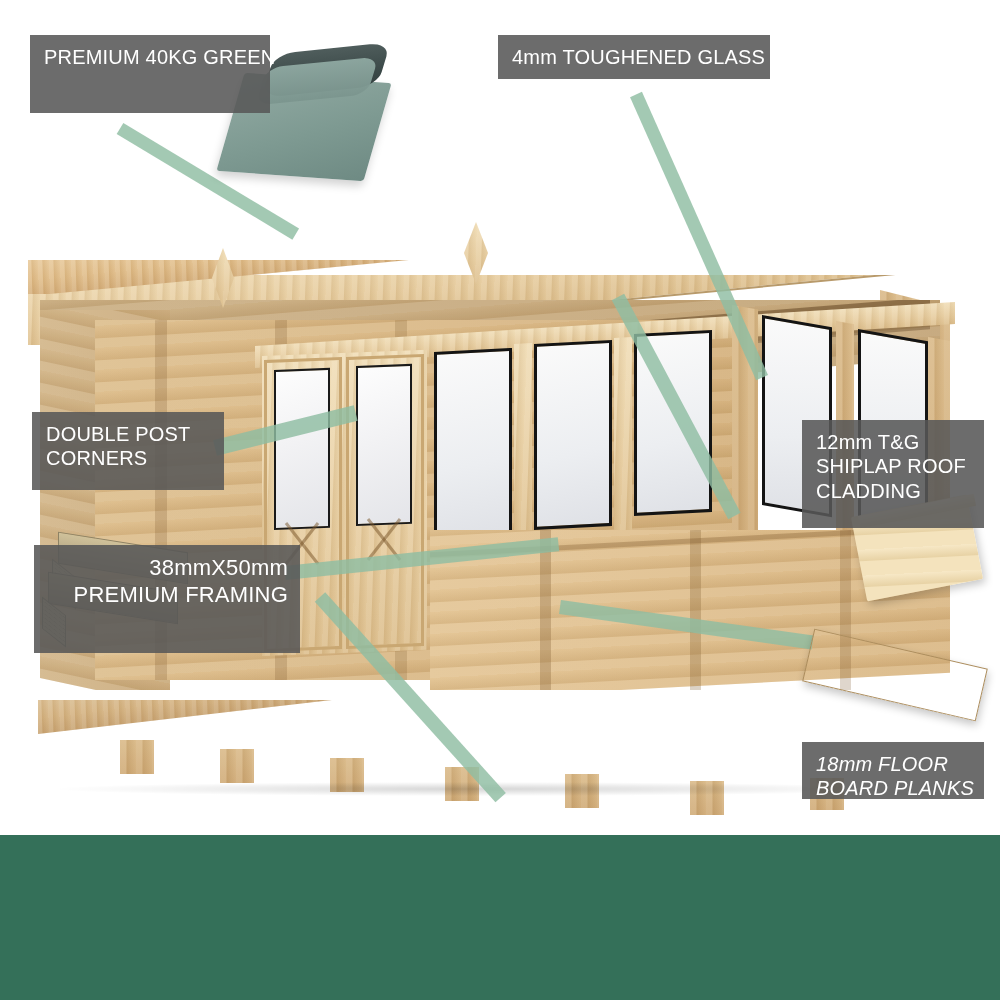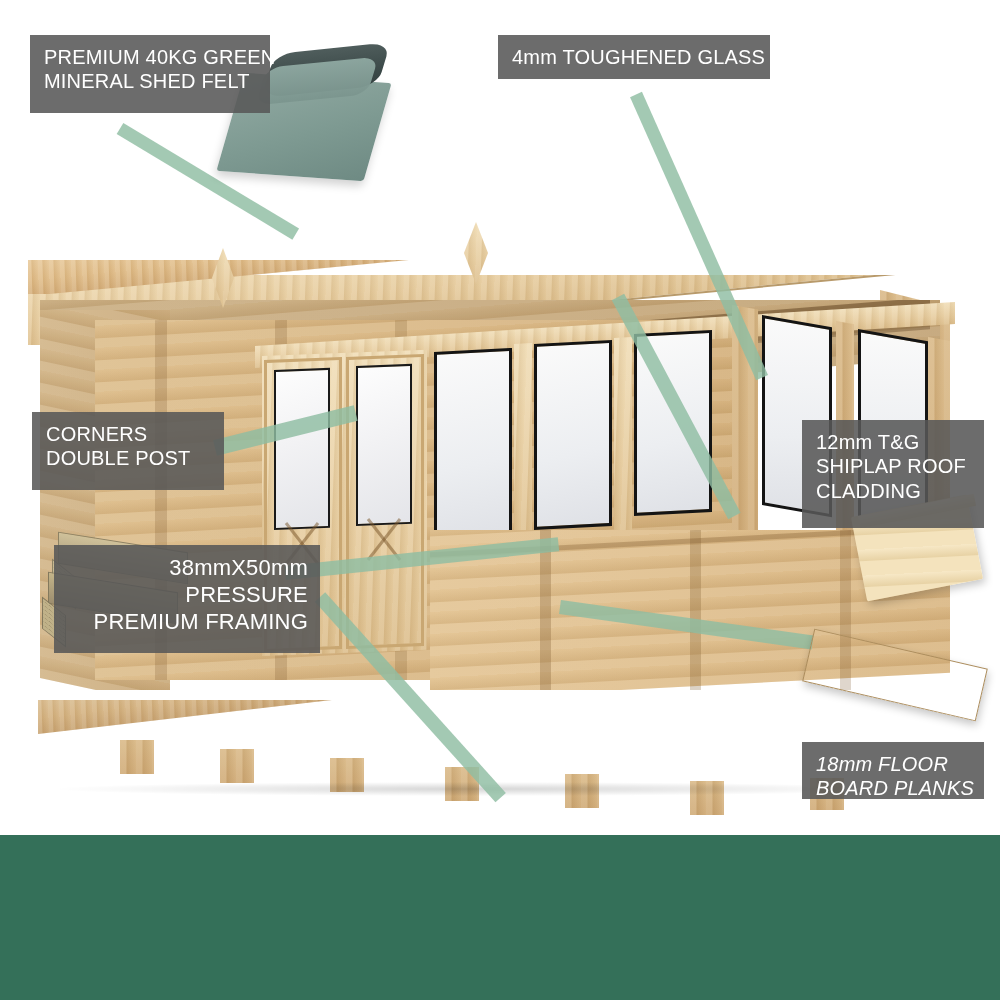--- a/index.html
+++ b/index.html
@@ -205,35 +205,33 @@
     <div style="position:absolute;left:6px;top:18px;width:176px;height:52px;
         transform:rotate(13deg);
         background:repeating-linear-gradient(93deg, rgba(255,255,255,.13) 0 6px, rgba(120,82,36,.10) 7px, rgba(255,255,255,.06) 15px),
                    linear-gradient(180deg,#e8d09c 0%,#d6b madeup 40%,#c9a globally 100%),
                    linear-gradient(180deg,#e9d2a0 0%,#d7b787 55%,#c3a06c 100%);
         border:1px solid #ab8c5c;box-shadow:2px 4px 8px rgba(0,0,0,.22);"></div>
   </div>
 
   <div class="callout" style="left:30px;top:35px;width:240px;height:78px;font-size:20px;">
     <span class="ln">PREMIUM 40KG GREEN</span>
-    <span class="ln">MINERAL SHED FELT</span>
   </div>
 
   <div class="callout" style="left:498px;top:35px;width:272px;height:44px;font-size:20px;">
     <span class="ln">4mm TOUGHENED GLASS</span>
   </div>
 
   <div class="callout" style="left:32px;top:412px;width:192px;height:78px;font-size:20px;">
+    <span class="ln">DOUBLE POST</span>
     <span class="ln">CORNERS</span>
-    <span class="ln">DOUBLE POST</span>
-  </div>
-
-  <div class="callout" style="left:34px;top:545px;width:266px;height:108px;font-size:22px;text-align:right;padding-right:12px;margin-left:20px;">
+  </div>
+
+  <div class="callout" style="left:34px;top:545px;width:266px;height:108px;font-size:22px;text-align:right;padding-right:12px;">
     <span class="ln">38mmX50mm</span>
-    <span class="ln">PRESSURE</span>
     <span class="ln">PREMIUM FRAMING</span>
   </div>
 
   <div class="callout" style="left:802px;top:420px;width:182px;height:108px;font-size:20px;">
     <span class="ln">12mm T&amp;G</span>
     <span class="ln">SHIPLAP ROOF</span>
     <span class="ln">CLADDING</span>
   </div>
 
   <div class="callout" style="left:802px;top:742px;width:182px;height:57px;font-size:20px;font-style:italic;">

